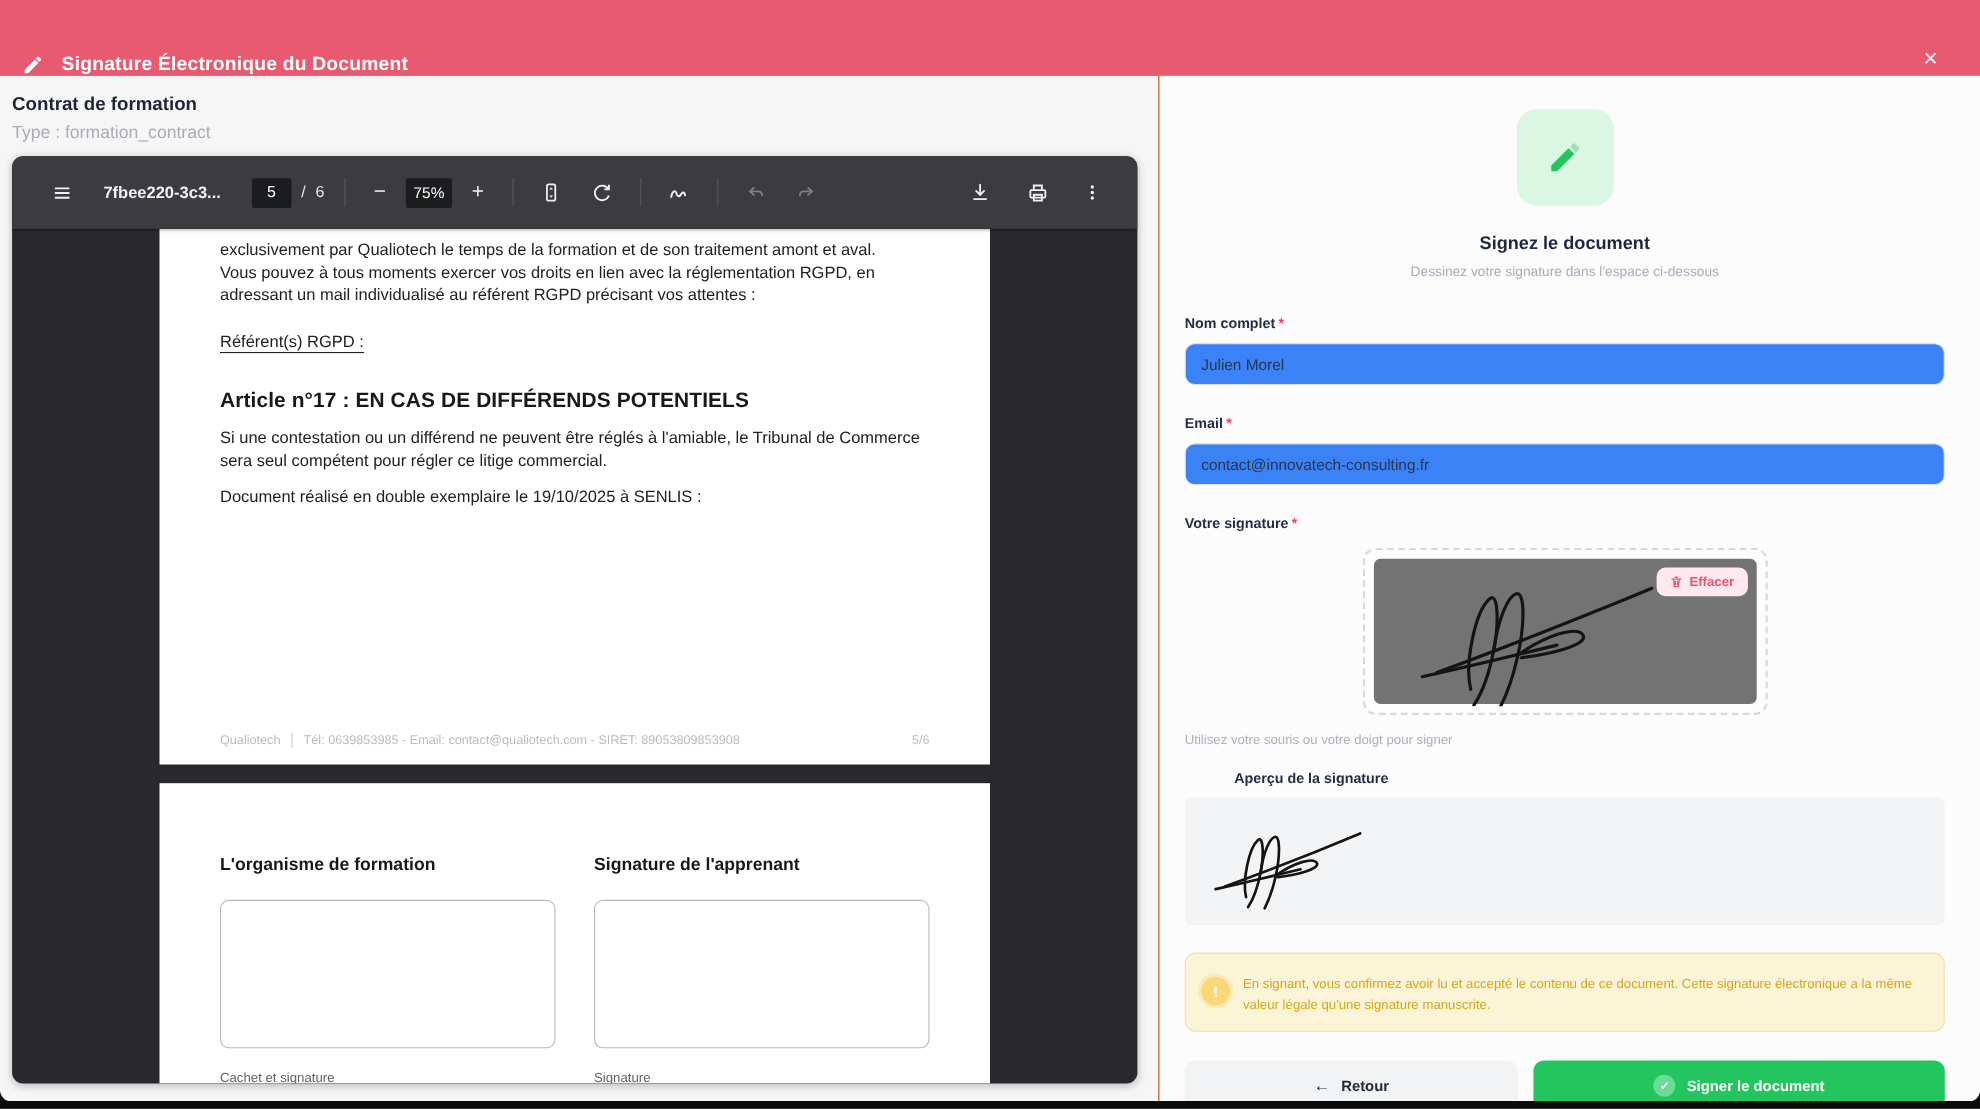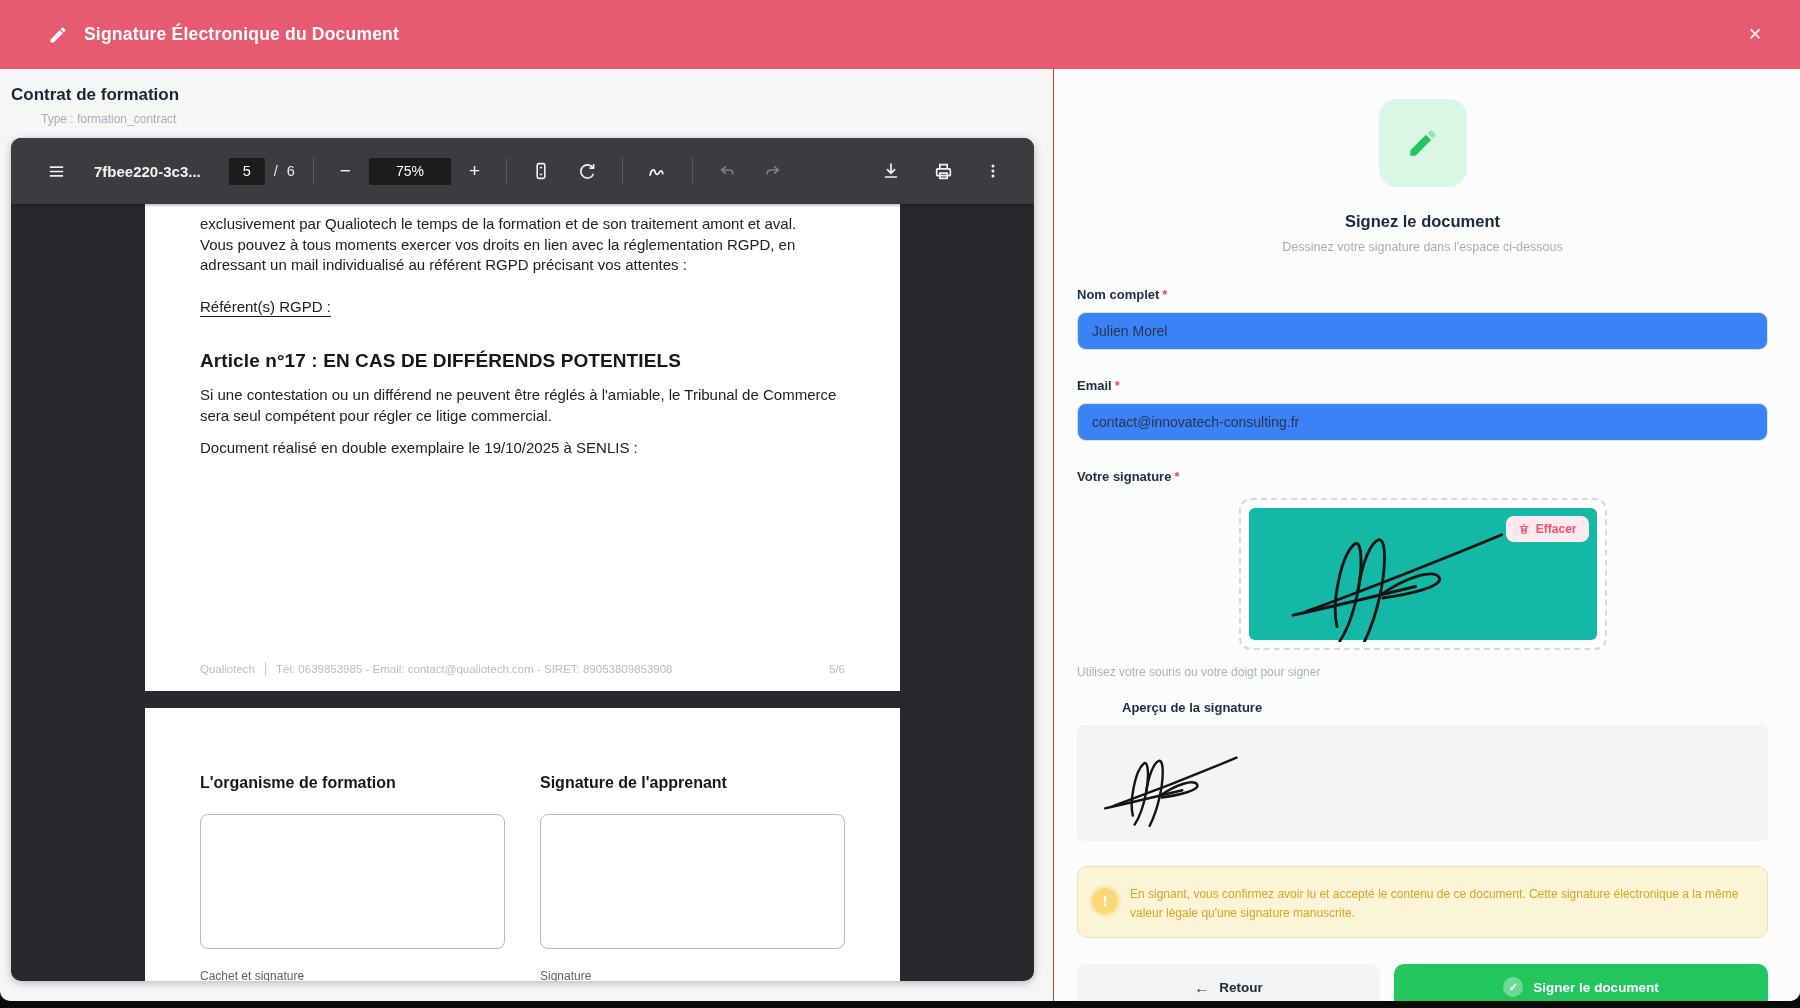--- a/index.html
+++ b/index.html
@@ -13,40 +13,40 @@
     width: 1800px; height: 1001px;
     background: #f6f6f7;
     border-radius: 0 0 10px 10px;
     overflow: hidden;
     display: flex; flex-direction: column;
   }
   
   .topbar {
     height: 69px; flex: 0 0 69px;
     background: #e75a70;
-    display: flex; align-items: center;
-    padding: 0 30px 0 48px;
+    display: flex; align-items: flex-end;
+    padding: 0 30px 0 20px;
     color: #fff;
   }
   .topbar .pencil { width: 20px; height: 20px; margin-right: 16px; }
   .topbar h1 { font-size: 17.5px; font-weight: 700; letter-spacing: .2px; }
   .close-btn {
     margin-left: auto; background: none; border: none;
     color: rgba(255,255,255,.9); font-size: 17px; cursor: pointer;
     width: 30px; height: 30px; line-height: 30px; text-align: center;
   }
   
   .content { flex: 1; display: flex; min-height: 0; }
   .doc-side { width: 1053px; flex: 0 0 1053px; padding: 16px 19px 0 11px; }
   .sign-side {
     flex: 1; background: #fcfcfd; border-left: 1px solid #c2410c;
     padding: 30px 32px 0 23px; position: relative;
   }
   .doc-title { font-size: 17px; font-weight: 700; color: #1d2433; }
-  .doc-type { font-size: 12px; color: #a8adb6; margin-top: 7px; margin-left: 30px; }
+  .doc-type { font-size: 16px; color: #a8adb6; margin-top: 7px; }
   
   .pdf-viewer {
     margin-top: 12px; width: 1023px; height: 843px;
     border-radius: 10px; overflow: hidden;
     background: #29292d; display: flex; flex-direction: column;
     box-shadow: 0 2px 8px rgba(0,0,0,.25);
   }
   .pdf-toolbar {
     height: 66px; flex: 0 0 66px; background: #3b3b40;
     display: flex; align-items: center; padding: 0 26px 0 30px;
@@ -59,21 +59,21 @@
   .tb-title { font-size: 15px; font-weight: 600; color:#f3f3f3; margin: 0 28px 0 22px; }
   .page-box {
     width: 36px; height: 27px; background: #1a1c1e; border: none;
     color: #fff; font-size: 14.5px; text-align: center; border-radius: 2px;
     font-family: "Liberation Sans", sans-serif;
   }
   .page-sep { margin: 0 9px; font-size: 14.5px; color: #e8e8e8; }
   .page-total { font-size: 14.5px; color: #e8e8e8; }
   .tb-divider { width: 1px; height: 26px; background: #58585c; margin: 0 18px; }
   .zoom-box {
-    width: 82px; height: 27px; background: #1a1c1e; color: #fff;
+    width: 42px; height: 27px; background: #1a1c1e; color: #fff;
     font-size: 14px; border-radius: 2px; display:flex; align-items:center;
     justify-content:center; margin: 0 10px;
   }
   .zoom-glyph { font-size: 19px; color:#f1f1f1; background:none; border:none; cursor:pointer; padding: 0 8px; }
   .tb-spacer { flex: 1; }
   
   .pdf-canvas { flex: 1; overflow: hidden; position: relative; }
   .pdf-page {
     width: 755px; margin: 0 auto; background: #fff;
     color: #202124; position: relative;
@@ -118,21 +118,21 @@
     display: block; width: 100%; height: 38px; margin-top: 9px;
     border: 1px solid #dde0e6; border-radius: 9px; background: #3b82f6;
     padding: 0 14px; font-size: 14px; color: #2a3550;
     font-family: "Liberation Sans", sans-serif;
   }
   .sig-pad-wrap {
     margin: 13px auto 0; width: 368px; height: 152px;
     border: 2px dashed #d5d8df; border-radius: 12px; padding: 8px;
     background: #fdfdfe;
   }
-  .sig-pad { width: 100%; height: 100%; background: #14b8a6; border-radius: 6px; position: relative; }
+  .sig-pad { width: 100%; height: 100%; background: #737373; border-radius: 6px; position: relative; }
   .sig-pad svg.signature { position:absolute; left: 8px; top: 0; }
   .clear-btn {
     position: absolute; top: 8px; right: 8px;
     display: flex; align-items: center; gap: 6px;
     background: #fde9ee; border: none; border-radius: 8px;
     color: #e8566b; font-size: 12px; font-weight: 700;
     padding: 6px 12px; cursor: pointer; font-family: "Liberation Sans", sans-serif;
   }
   .hint { margin-top: 15px; font-size: 12px; color: #aab1bb; }
   .preview-label { margin-top: 21px; font-size: 13px; font-weight: 600; color: #1f2c44; margin-left: 45px; }

